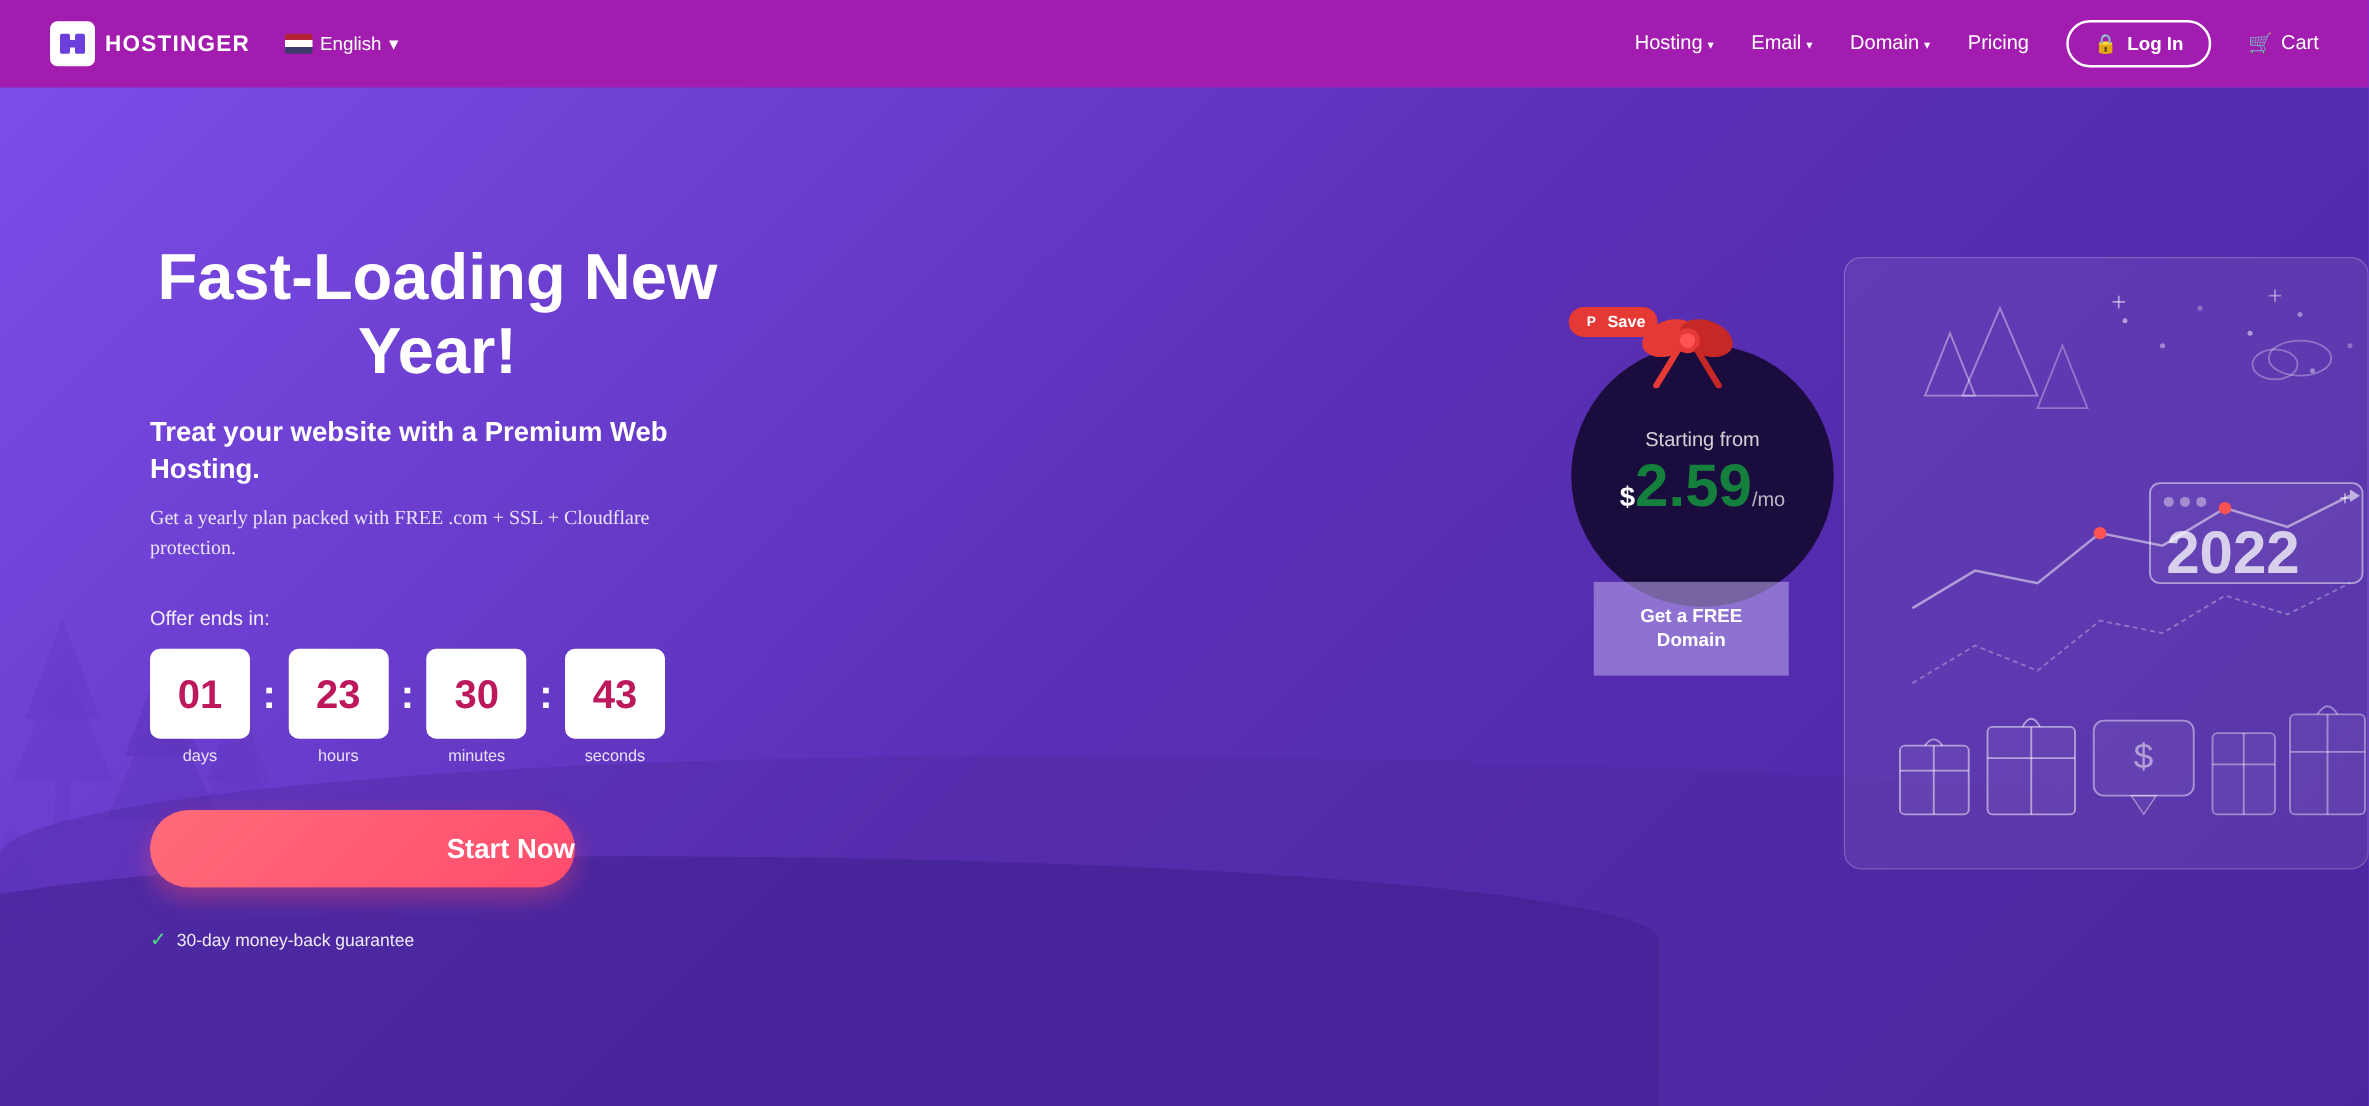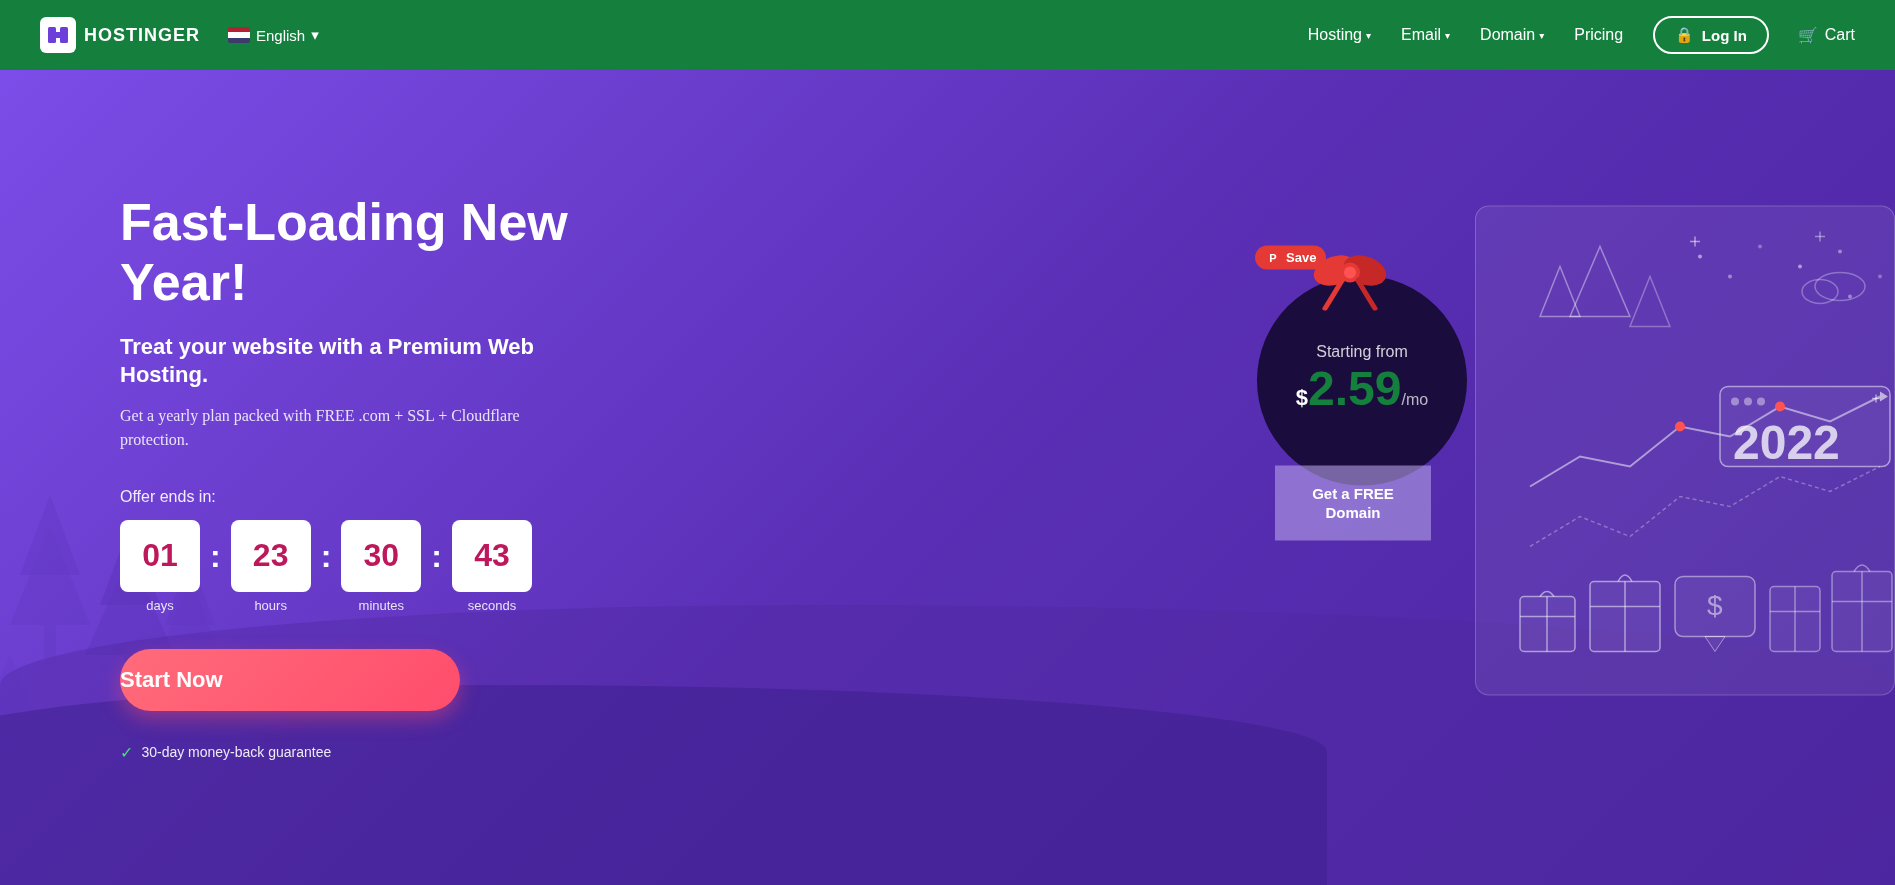--- a/index.html
+++ b/index.html
@@ -10,21 +10,21 @@
       min-height: 885px;
     }
 
     
     .navbar {
       display: flex;
       align-items: center;
       justify-content: space-between;
       padding: 0 40px;
       height: 70px;
-      background: #15803d;
+      background: #a21caf;
       position: relative;
       z-index: 10;
     }
     .navbar-left {
       display: flex;
       align-items: center;
       gap: 20px;
     }
     .logo {
       display: flex;
@@ -159,20 +159,21 @@
       padding: 60px 120px;
       max-width: 700px;
     }
 
     .hero-title {
       color: #fff;
       font-size: 52px;
       font-weight: 800;
       line-height: 1.15;
       margin-bottom: 20px;
+      text-align: center;
     }
     .hero-subtitle {
       color: #fff;
       font-size: 22px;
       font-weight: 700;
       margin-bottom: 14px;
       line-height: 1.3;
     }
     .hero-desc {
       color: rgba(255,255,255,0.85);
@@ -228,21 +229,21 @@
       display: block;
       width: 340px;
       background: linear-gradient(135deg, #ff6b7a, #ff4d6d);
       color: #fff;
       font-size: 22px;
       font-weight: 700;
       border: none;
       border-radius: 35px;
       padding: 18px 0;
       cursor: pointer;
-      text-align: left;
+      text-align: right;
       margin-bottom: 32px;
       box-shadow: 0 8px 20px rgba(255,77,109,0.4);
     }
 
     .guarantee {
       display: flex;
       align-items: center;
       gap: 8px;
       color: rgba(255,255,255,0.9);
       font-size: 14px;

